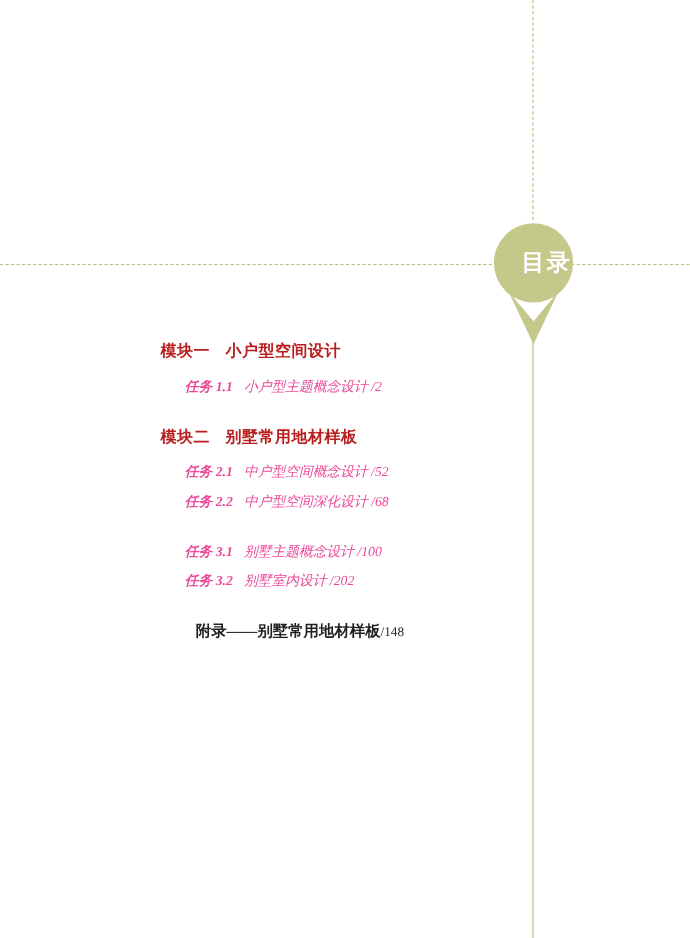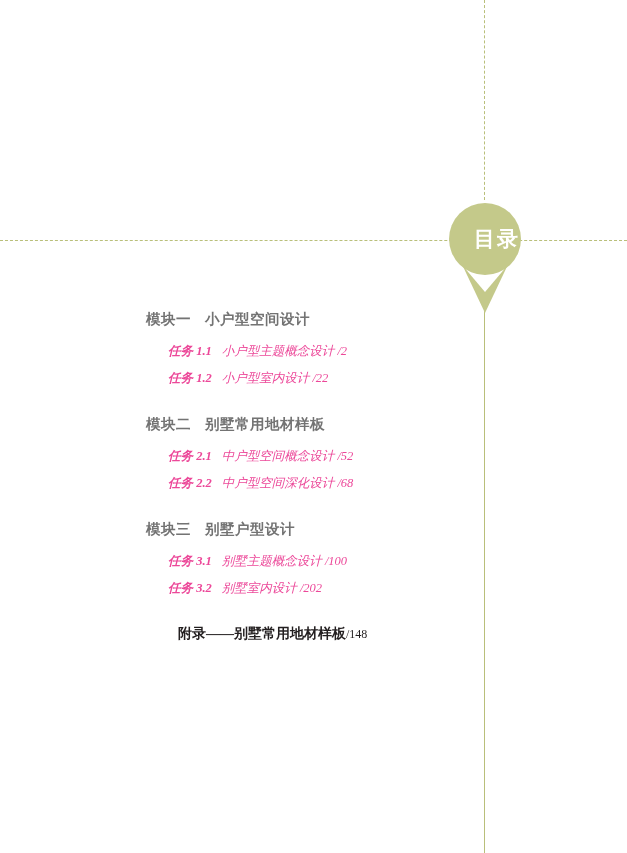--- a/index.html
+++ b/index.html
@@ -100,21 +100,21 @@
     left: 146px;
     top: 310px;
     width: 300px;
   }
   .module-block {
     margin-bottom: 28px;
   }
   .module-title {
     font-size: 14.5px;
     font-weight: bold;
-    color: #737373;
+    color: #b91c1c;
     margin: 0 0 14px 0;
     letter-spacing: 0.5px;
     white-space: nowrap;
   }
   .module-title .num {
     margin-right: 14px;
   }
   .task-row {
     font-size: 12.5px;
     color: #ec4899;
@@ -157,41 +157,35 @@
 
 <div class="toc">
 
   <div class="module-block">
     <div class="module-title">
       <span class="num">模块一</span><span>小户型空间设计</span>
     </div>
     <div class="task-row">
       <span class="task-label">任务 1.1</span><span class="task-name">小户型主题概念设计 /2</span>
     </div>
-    <div class="task-row">
-      <span class="task-label">任务 1.2</span><span class="task-name">小户型室内设计 /22</span>
-    </div>
   </div>
 
   <div class="module-block">
     <div class="module-title">
       <span class="num">模块二</span><span>别墅常用地材样板</span>
     </div>
     <div class="task-row">
       <span class="task-label">任务 2.1</span><span class="task-name">中户型空间概念设计 /52</span>
     </div>
     <div class="task-row">
       <span class="task-label">任务 2.2</span><span class="task-name">中户型空间深化设计 /68</span>
     </div>
   </div>
 
   <div class="module-block">
-    <div class="module-title">
-      <span class="num">模块三</span><span>别墅户型设计</span>
-    </div>
     <div class="task-row">
       <span class="task-label">任务 3.1</span><span class="task-name">别墅主题概念设计 /100</span>
     </div>
     <div class="task-row">
       <span class="task-label">任务 3.2</span><span class="task-name">别墅室内设计 /202</span>
     </div>
   </div>
 
   <div class="appendix">
     <span>附录——别墅常用地材样板</span><span class="page">/148</span>

